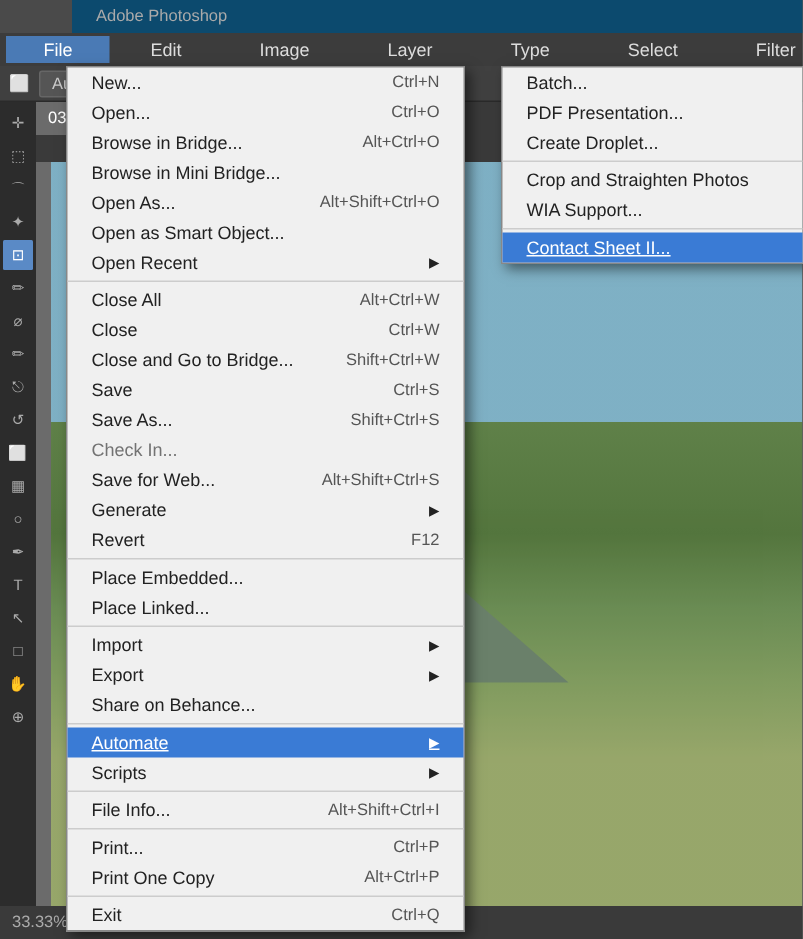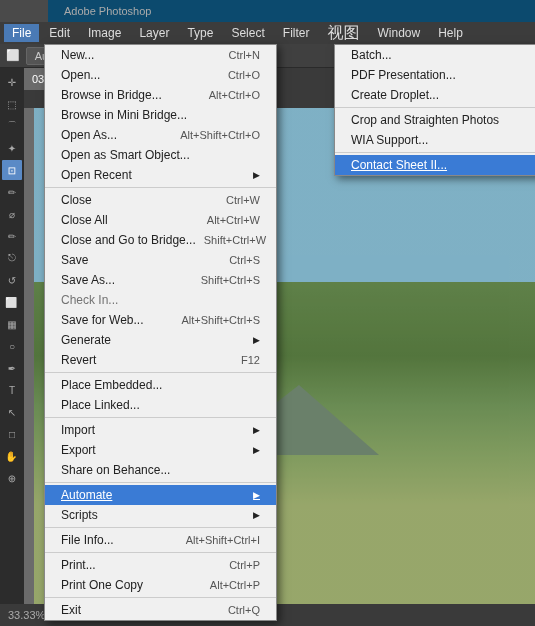--- a/index.html
+++ b/index.html
@@ -33,21 +33,21 @@
     #menu-bar {
       width: 100%;
       height: 22px;
       background: #3c3c3c;
       display: flex;
       align-items: center;
       padding: 0 4px;
       gap: 2px;
     }
     .menu-item {
-      padding: 2px 8px;
+      padding: 2px 25px;
       color: #ddd;
       font-size: 12px;
       cursor: pointer;
       white-space: nowrap;
     }
     .menu-item:hover, .menu-item.active {
       background: #5a8ac6;
       color: #fff;
     }
     .menu-item.active {
@@ -193,21 +193,21 @@
     .tab-close {
       font-size: 10px;
       color: #999;
     }
 
     
     #file-dropdown {
       position: absolute;
       top: 44px;
       left: 44px;
-      width: 233px;
+      width: 266px;
       background: #f0f0f0;
       border: 1px solid #888;
       box-shadow: 3px 3px 8px rgba(0,0,0,0.5);
       z-index: 1000;
       color: #222;
     }
     .dd-item {
       padding: 3px 16px 3px 16px;
       font-size: 12px;
       display: flex;
@@ -383,28 +383,28 @@
   <div class="dd-item">
       <span>Open as Smart Object...</span>
       <span class="dd-shortcut"></span>
     </div>
   <div class="dd-item has-sub">
       <span>Open Recent</span>
       <span class="dd-shortcut"></span>
     </div>
   <div class="dd-separator"></div>
   <div class="dd-item">
+      <span>Close All</span>
+      <span class="dd-shortcut">Alt+Ctrl+W</span>
+    </div>
+  <div class="dd-item">
       <span>Close</span>
       <span class="dd-shortcut">Ctrl+W</span>
     </div>
   <div class="dd-item">
-      <span>Close All</span>
-      <span class="dd-shortcut">Alt+Ctrl+W</span>
-    </div>
-  <div class="dd-item">
       <span>Close and Go to Bridge...</span>
       <span class="dd-shortcut">Shift+Ctrl+W</span>
     </div>
   <div class="dd-item">
       <span>Save</span>
       <span class="dd-shortcut">Ctrl+S</span>
     </div>
   <div class="dd-item">
       <span>Save As...</span>
       <span class="dd-shortcut">Shift+Ctrl+S</span>

